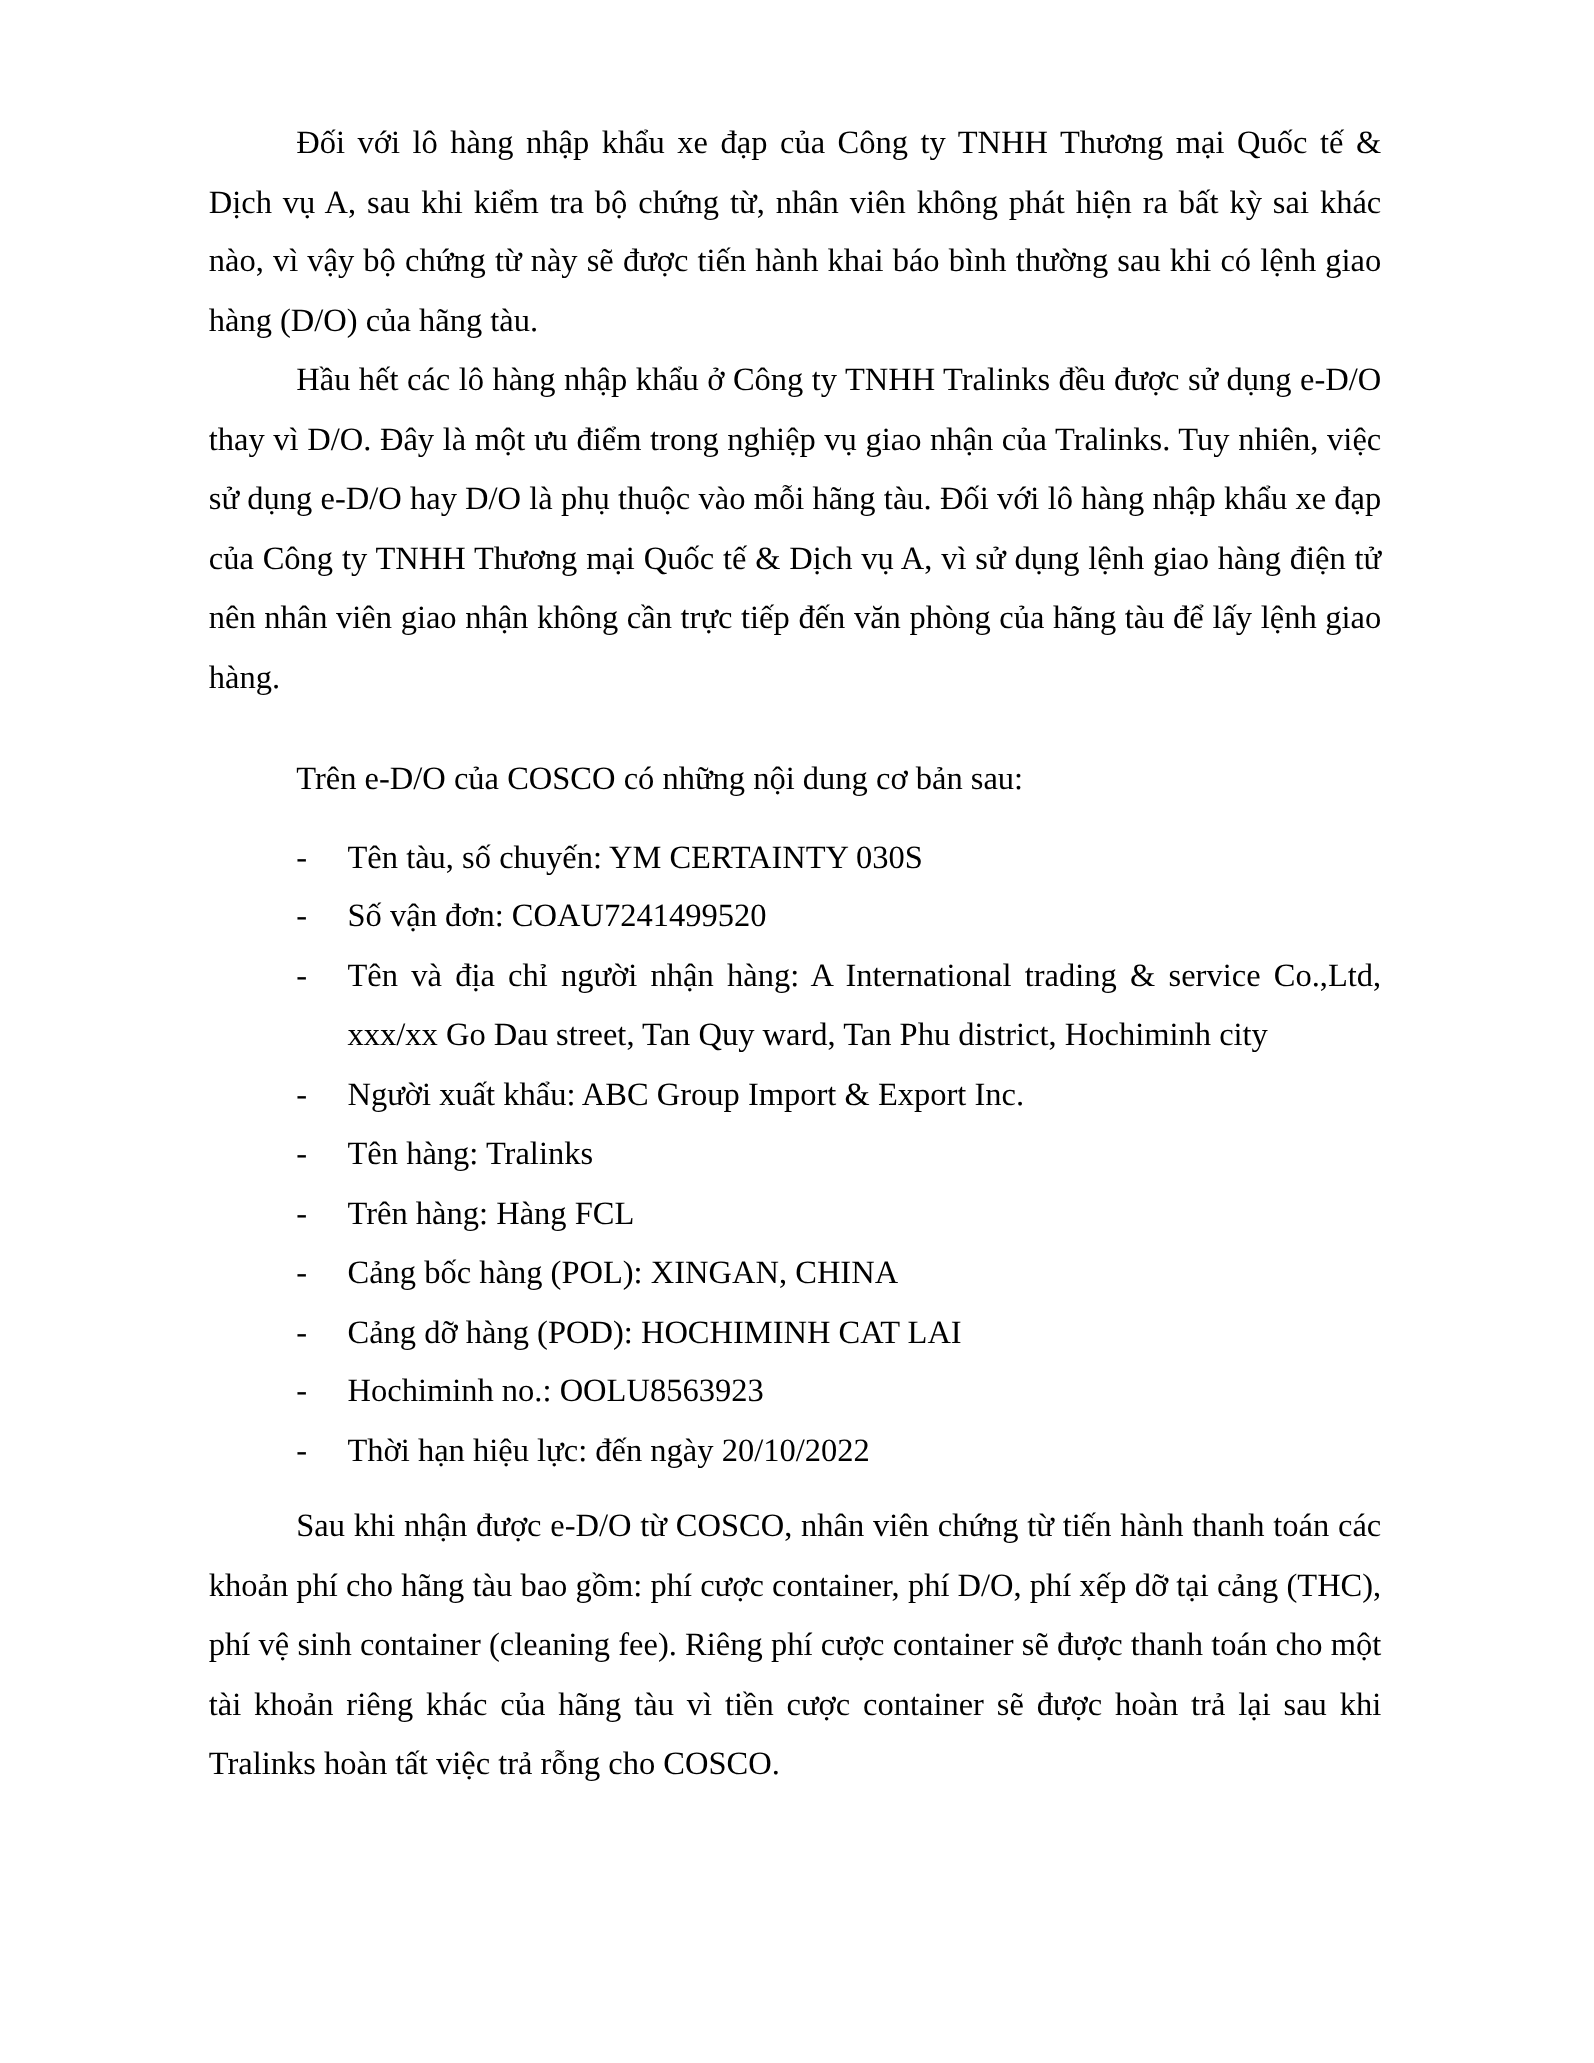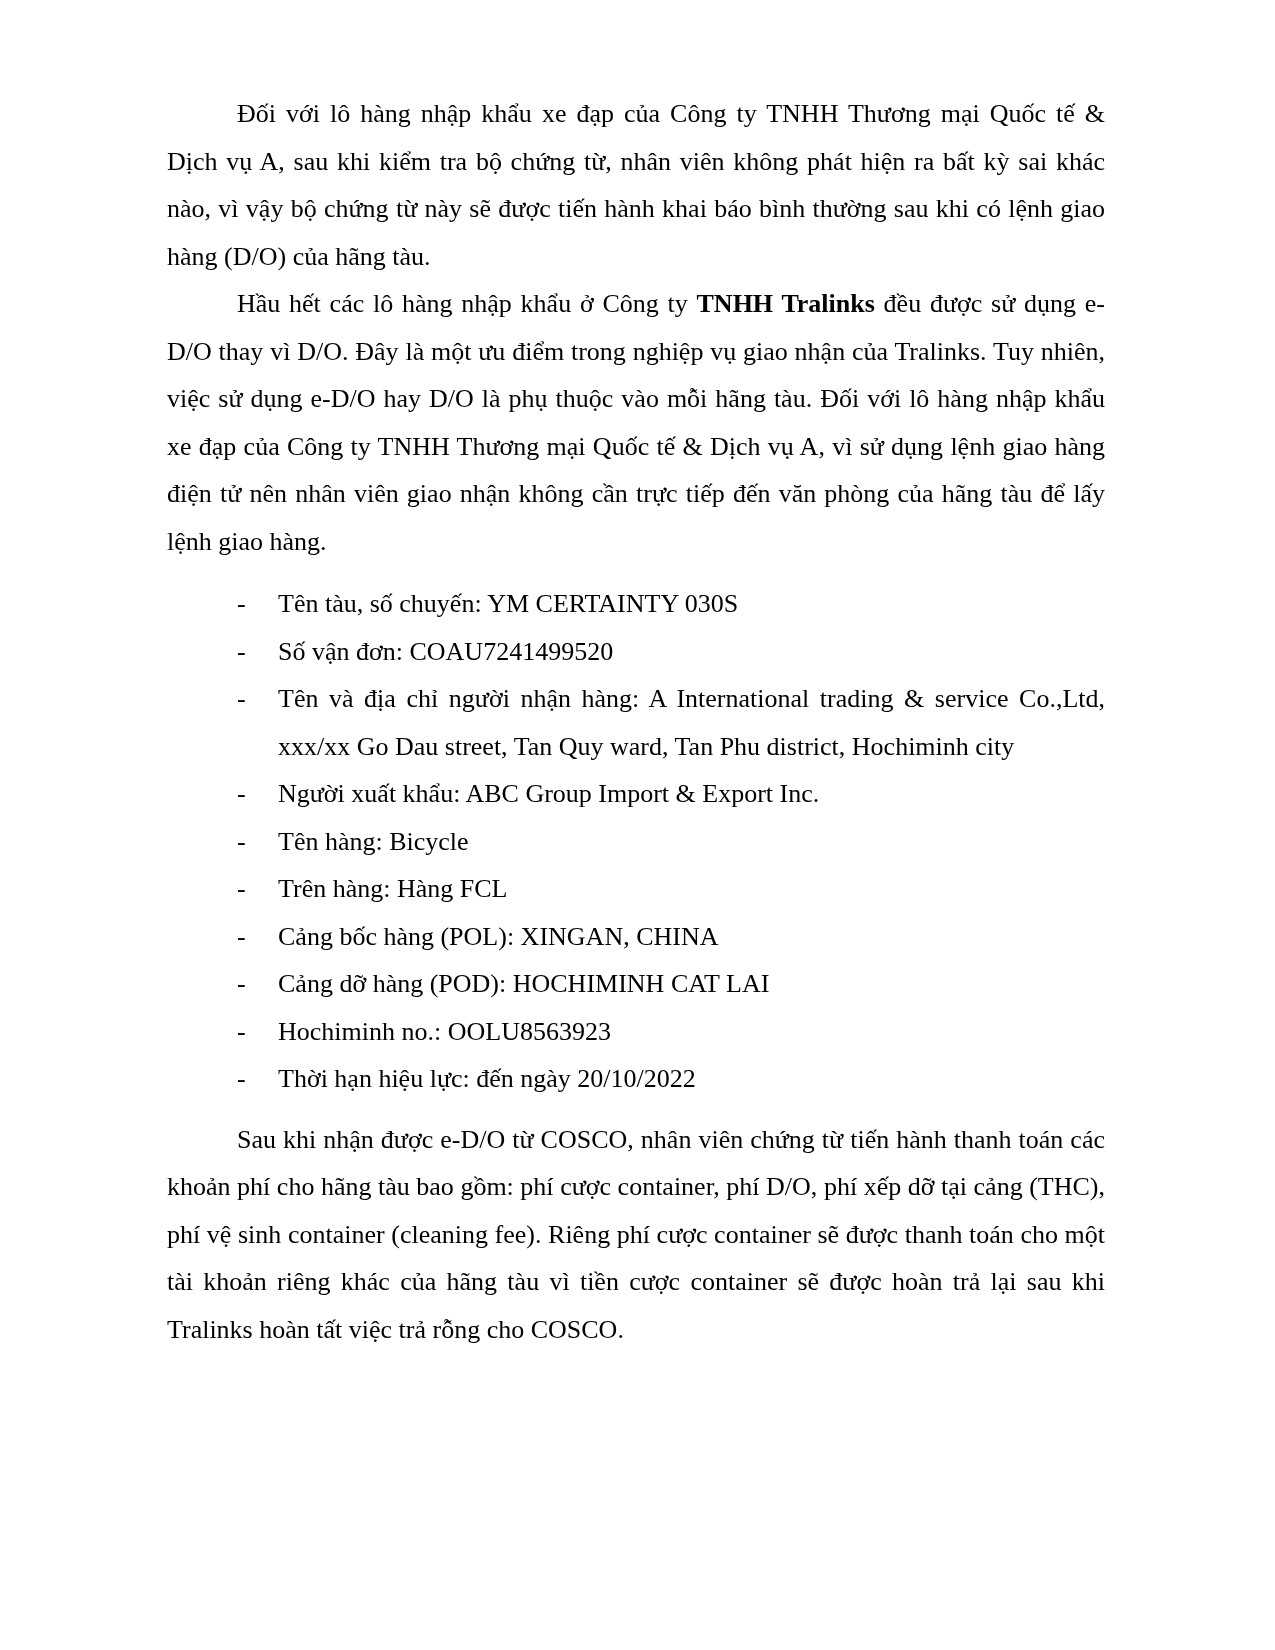--- a/index.html
+++ b/index.html
@@ -28,21 +28,21 @@
     text-align: justify;
   }
   p { margin: 0; }
   .para-indent { text-indent: 70px; }
   .heading {
     font-weight: bold;
     text-align: left;
     margin-top: 4px;
     margin-bottom: 2px;
   }
-  .bold-inline { font-weight: bold; }
+  .bold-inline { font-weight: normal; }
   .intro {
     margin-top: 34px;
     text-indent: 70px;
     text-align: left;
   }
   .list-block { margin-top: 15px; }
   .list-item {
     display: flex;
     margin-left: 70px;
     text-align: justify;
@@ -67,41 +67,42 @@
 <body>
 
 <div class="page">
   <div class="content">
 
     <p class="para-indent">Đối với lô hàng nhập khẩu xe đạp của Công ty TNHH Thương mại Quốc tế &amp; Dịch vụ A, sau khi kiểm tra bộ chứng từ, nhân viên không phát hiện ra bất kỳ sai khác nào, vì vậy bộ chứng từ này sẽ được tiến hành khai báo bình thường sau khi có lệnh giao hàng (D/O) của hãng tàu.</p>
 
 
     <p class="para-indent"><span>Hầu hết các lô hàng nhập khẩu ở Công ty </span><span class="bold-inline">TNHH Tralinks</span><span> đều được sử dụng e-D/O thay vì D/O. Đây là một ưu điểm trong nghiệp vụ giao nhận của Tralinks. Tuy nhiên, việc sử dụng e-D/O hay D/O là phụ thuộc vào mỗi hãng tàu. Đối với lô hàng nhập khẩu xe đạp của Công ty TNHH Thương mại Quốc tế &amp; Dịch vụ A, vì sử dụng lệnh giao hàng điện tử nên nhân viên giao nhận không cần trực tiếp đến văn phòng của hãng tàu để lấy lệnh giao hàng.</span></p>
 
+    <p class="intro">Trên e-D/O của COSCO có những nội dung cơ bản sau:</p>
 
     <div class="list-block">
       <div class="list-item">
         <span class="bullet">-</span>
         <span class="item-text">Tên tàu, số chuyến: YM CERTAINTY 030S</span>
       </div>
       <div class="list-item">
         <span class="bullet">-</span>
         <span class="item-text">Số vận đơn: COAU7241499520</span>
       </div>
       <div class="list-item">
         <span class="bullet">-</span>
         <span class="item-text">Tên và địa chỉ người nhận hàng: A International trading &amp; service Co.,Ltd, xxx/xx Go Dau street, Tan Quy ward, Tan Phu district, Hochiminh city</span>
       </div>
       <div class="list-item">
         <span class="bullet">-</span>
         <span class="item-text">Người xuất khẩu: ABC Group Import &amp; Export Inc.</span>
       </div>
       <div class="list-item">
         <span class="bullet">-</span>
-        <span class="item-text">Tên hàng: Bicycle</span>
+        <span class="item-text">Tên hàng: Tralinks</span>
       </div>
       <div class="list-item">
         <span class="bullet">-</span>
         <span class="item-text">Trên hàng: Hàng FCL</span>
       </div>
       <div class="list-item">
         <span class="bullet">-</span>
         <span class="item-text">Cảng bốc hàng (POL): XINGAN, CHINA</span>
       </div>
       <div class="list-item">

